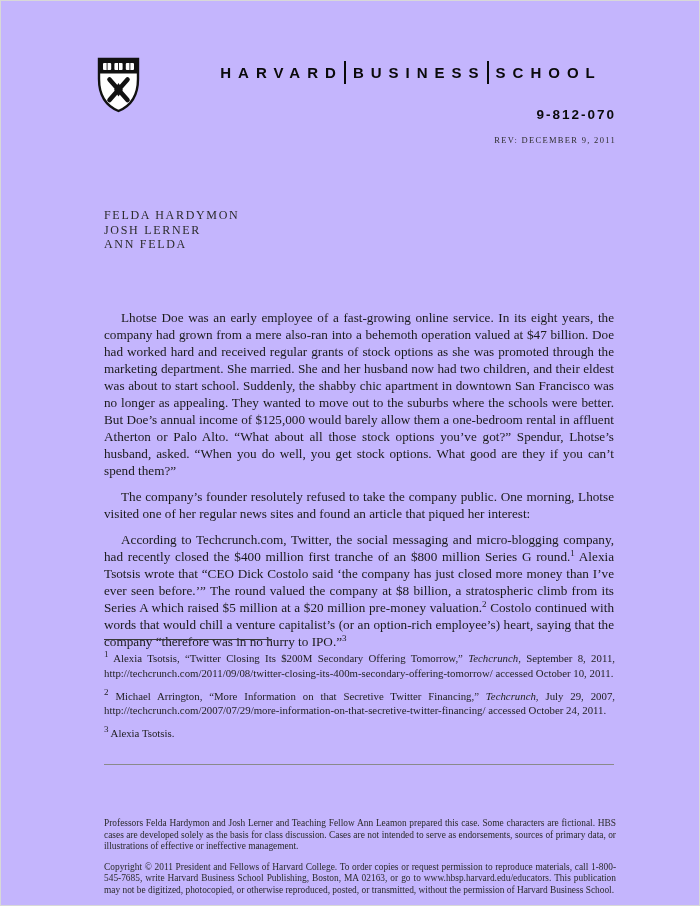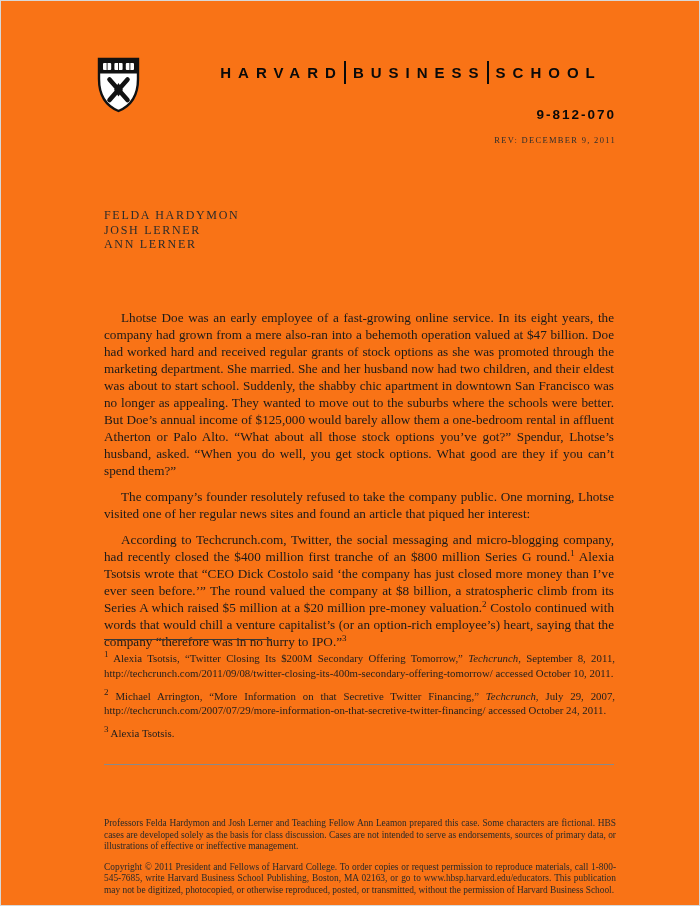--- a/index.html
+++ b/index.html
@@ -1,20 +1,20 @@
 <!DOCTYPE html>
 <html><head>
 <meta charset="utf-8">
 <style>
   * { margin:0; padding:0; box-sizing:border-box; }
   html,body { background:#fff; }
   .page {
     position:relative;
     width:700px; height:906px;
-    background:#f97316;
+    background:#c4b5fd;
     border:1px solid #d8d8d8;
     font-family:"Liberation Serif", serif;
     color:#1a1a1a;
     overflow:hidden;
   }
 
   
   .shield { position:absolute; left:96px; top:56px; width:43px; height:56px; }
   .wordmark {
     position:absolute; left:198px; top:58px; width:424px; height:26px;
@@ -102,21 +102,21 @@
     <span class="bar"></span>
     <span>SCHOOL</span>
   </div>
 
   <div class="doc-number">9-812-070</div>
   <div class="rev-line">REV: DECEMBER 9, 2011</div>
 
   <div class="authors">
     <div>FELDA HARDYMON</div>
     <div>JOSH LERNER</div>
-    <div>ANN LERNER</div>
+    <div>ANN FELDA</div>
   </div>
 
 
   <div class="body">
     <p>Lhotse Doe was an early employee of a fast-growing online service. In its eight years, the company had grown from a mere also-ran into a behemoth operation valued at $47 billion. Doe had worked hard and received regular grants of stock options as she was promoted through the marketing department. She married. She and her husband now had two children, and their eldest was about to start school. Suddenly, the shabby chic apartment in downtown San Francisco was no longer as appealing. They wanted to move out to the suburbs where the schools were better. But Doe’s annual income of $125,000 would barely allow them a one-bedroom rental in affluent Atherton or Palo Alto. “What about all those stock options you’ve got?” Spendur, Lhotse’s husband, asked. “When you do well, you get stock options. What good are they if you can’t spend them?”</p>
     <p>The company’s founder resolutely refused to take the company public. One morning, Lhotse visited one of her regular news sites and found an article that piqued her interest:</p>
     <p><span>According to Techcrunch.com, Twitter, the social messaging and micro-blogging company, had recently closed the $400 million first tranche of an $800 million Series G round.</span><sup>1</sup><span> Alexia Tsotsis wrote that “CEO Dick Costolo said ‘the company has just closed more money than I’ve ever seen before.’” The round valued the company at $8 billion,  a stratospheric climb from its Series A which raised $5 million at a $20 million pre-money valuation.</span><sup>2</sup><span> Costolo continued with words that would chill a venture capitalist’s (or an option-rich employee’s) heart, saying that the company “therefore was in no hurry to IPO.”</span><sup>3</sup></p>
   </div>
 
   <div class="fn-rule"></div>

